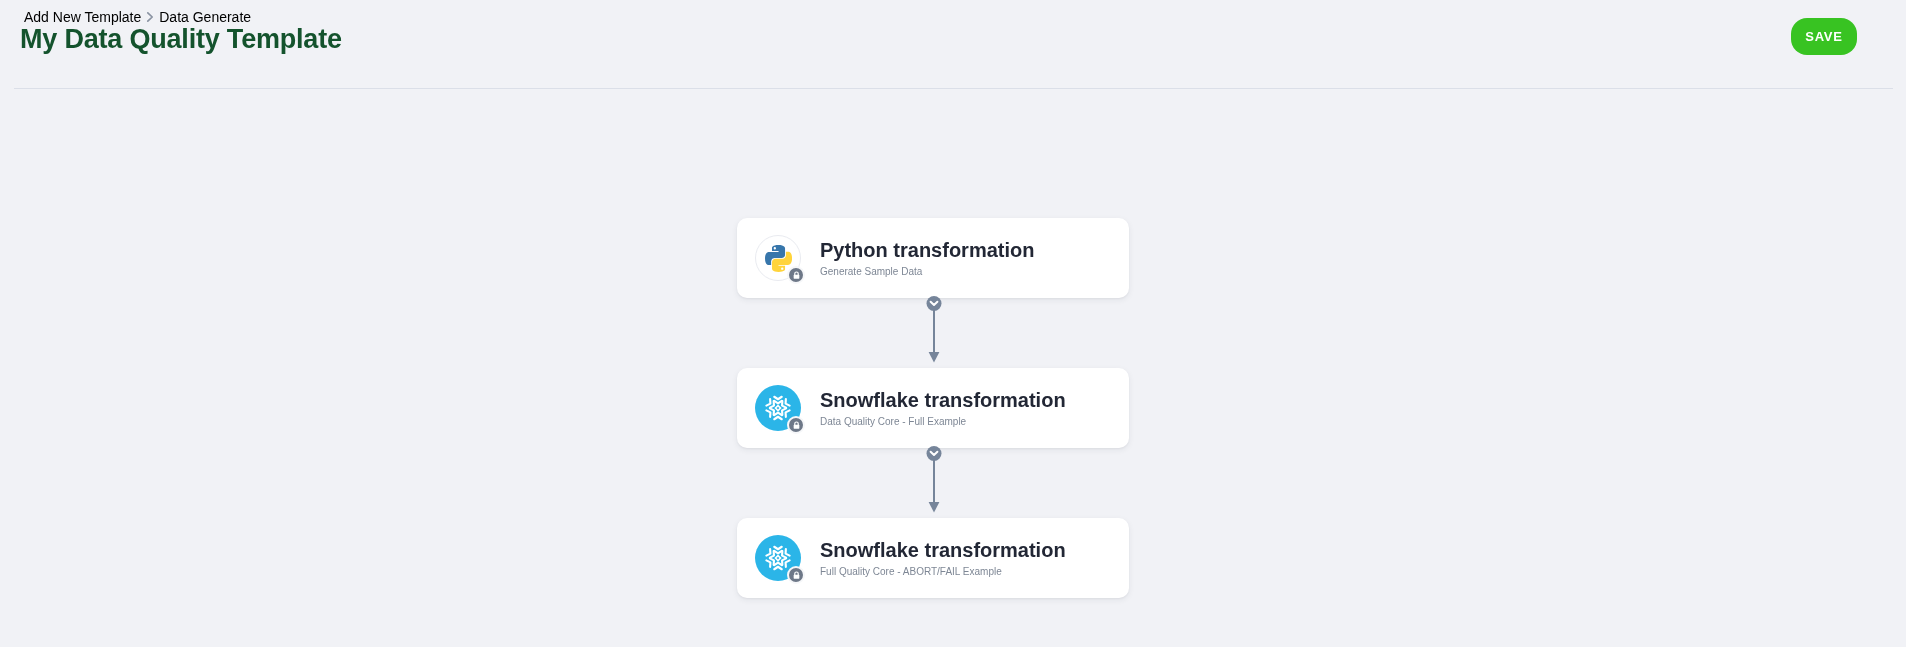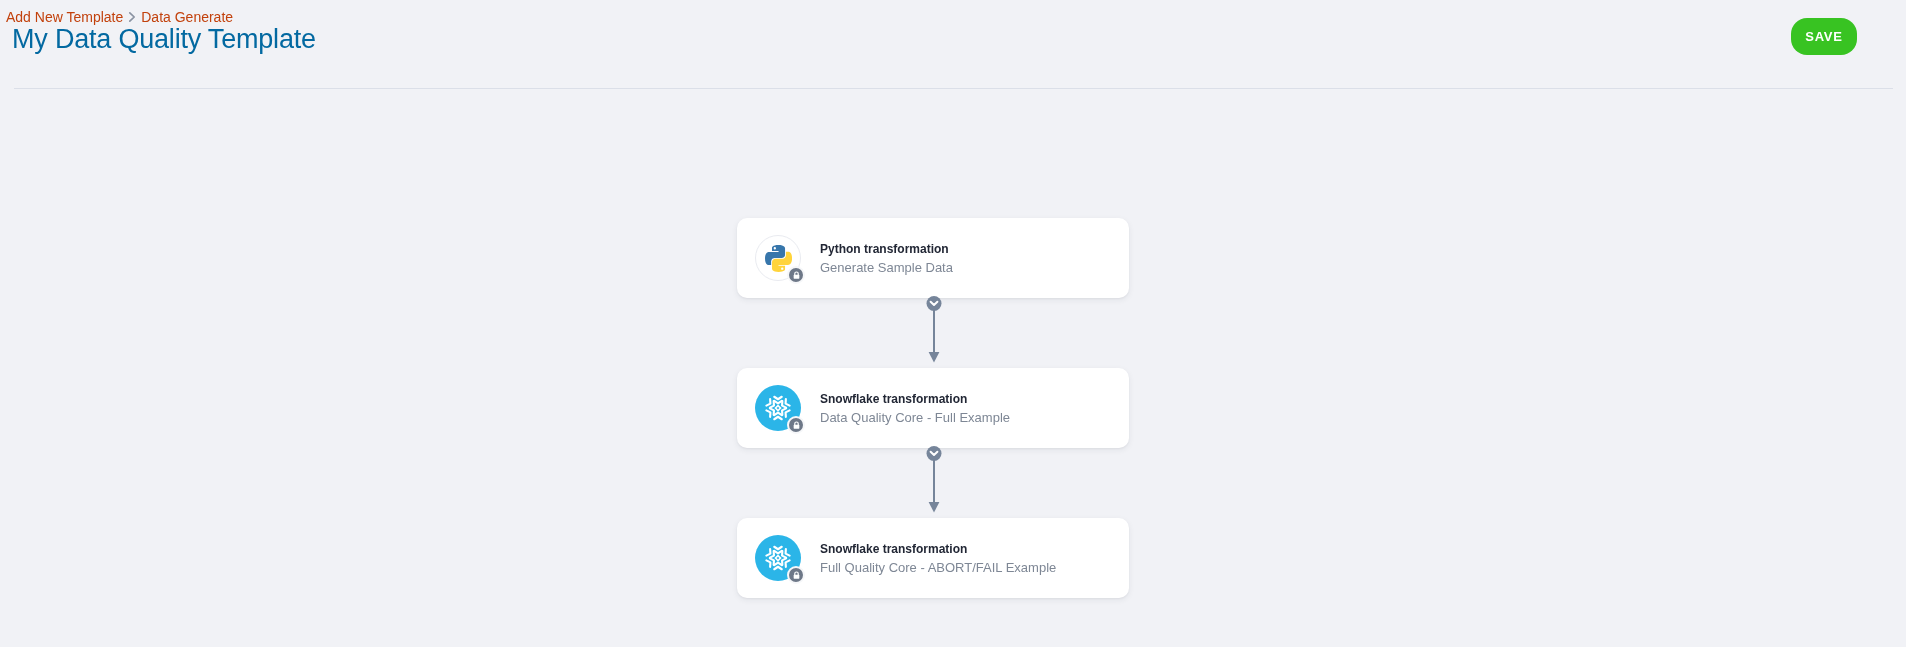--- a/index.html
+++ b/index.html
@@ -8,30 +8,30 @@
   body {
     position:relative;
     background:#F1F2F6;
     font-family:"Liberation Sans", sans-serif;
     overflow:hidden;
     color:#1F2433;
   }
 
   
   .breadcrumb {
-    position:absolute; left:6px; top:9px;
+    position:absolute; left:24px; top:9px;
     display:flex; align-items:center; gap:5px;
-    font-size:14px; color:#c2410c;
+    font-size:14px; color:#000000;
   }
   .breadcrumb .crumb { cursor:pointer; }
   .crumb-sep { display:flex; align-items:center; }
   .page-title {
-    position:absolute; left:12px; top:24px;
-    font-size:27px; font-weight:400; letter-spacing:-0.2px;
-    color:#0369a1;
+    position:absolute; left:20px; top:24px;
+    font-size:27px; font-weight:700; letter-spacing:-0.2px;
+    color:#14532d;
   }
   .save-btn {
     position:absolute; left:1791px; top:18px;
     width:66px; height:37px;
     background:#38C322; color:#FFFFFF;
     font-family:"Liberation Sans", sans-serif;
     font-size:13px; font-weight:700; letter-spacing:0.8px;
     border:none; border-radius:16px; cursor:pointer;
   }
   .header-divider {
@@ -58,22 +58,22 @@
   }
   .python-bg { background:#FFFFFF; border:1px solid #E9EBF0; }
   .snowflake-bg { background:#2BB5E8; }
   .badge {
     position:absolute; right:-4px; bottom:-3px;
     width:18px; height:18px; border-radius:50%;
     background:#6E7888; border:2px solid #F6F7F9;
     display:flex; align-items:center; justify-content:center;
   }
   .card-text { margin-left:19px; display:flex; flex-direction:column; gap:4px; }
-  .card-title { font-size:12px; font-weight:600; color:#222735; }
-  .card-sub   { font-size:13px; font-weight:400; color:#7E8795; }
+  .card-title { font-size:20px; font-weight:600; color:#222735; }
+  .card-sub   { font-size:10px; font-weight:400; color:#7E8795; }
 
   
   .connector { position:absolute; left:922px; width:24px; height:68px; }
   .conn-1 { top:296px; }
   .conn-2 { top:446px; }
 </style>
 </head>
 <body>
 
 <nav class="breadcrumb">

